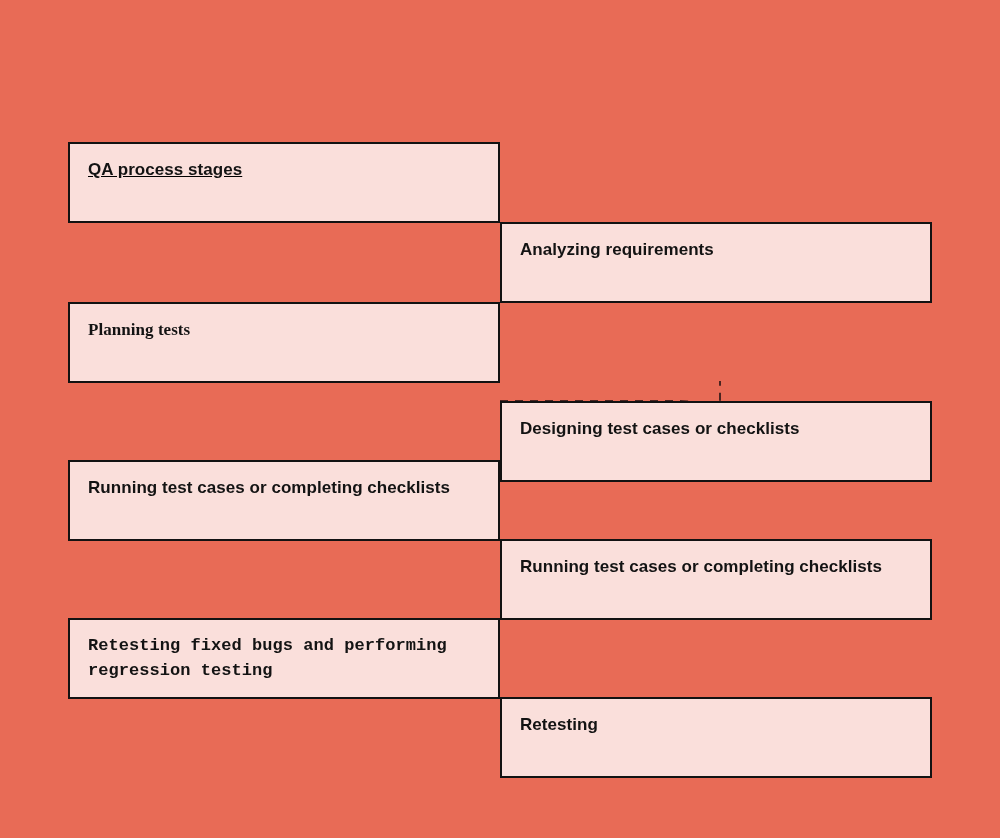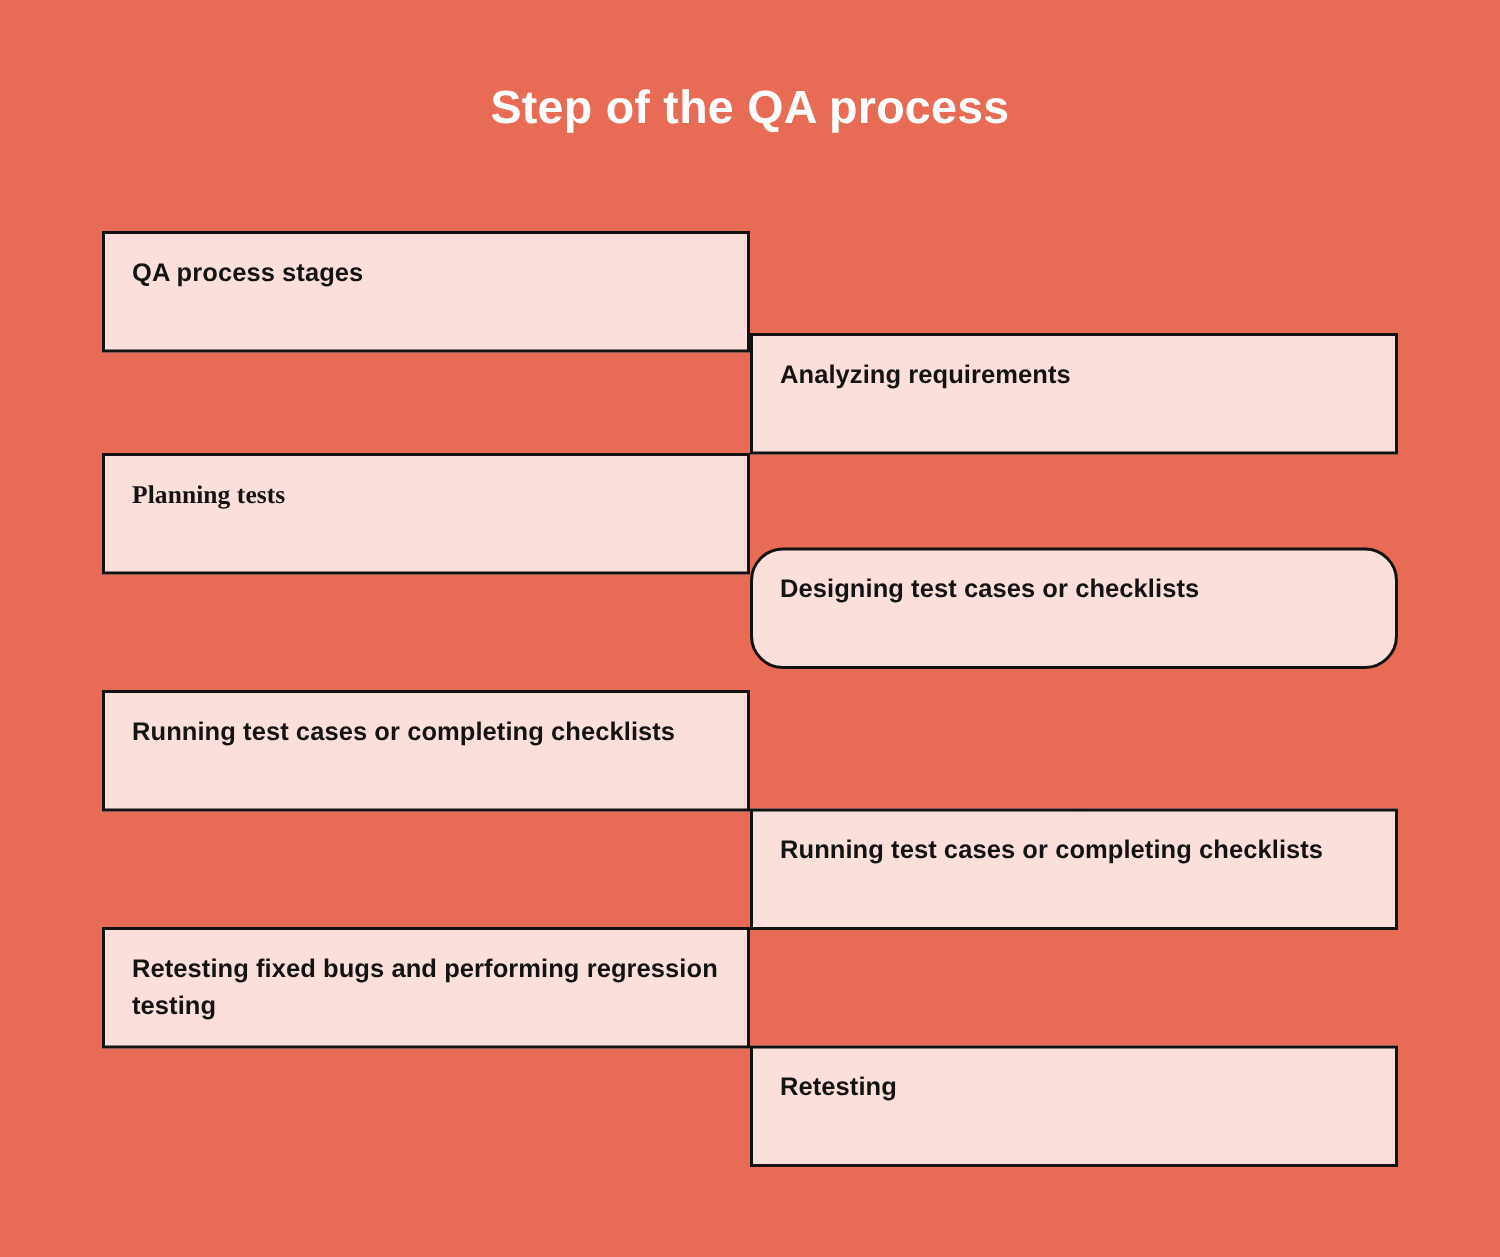--- a/index.html
+++ b/index.html
@@ -58,52 +58,51 @@
     font-weight: bold;
     line-height: 25px;
     letter-spacing: 0.05px;
   }
 </style>
 </head>
 <body>
 
 <div id="canvas">
 
-  <div class="title">Step of the QA process</div>
 
   <svg id="connectors" viewBox="0 0 1000 838" width="1000" height="838">
       <path d="M 500 241 H 680 Q 720 241 720 281 V 222" fill="none" stroke="#4A2420" stroke-width="2" stroke-dasharray="8 7" stroke-linecap="butt"></path>
       <path d="M 500 321 H 324 Q 284 321 284 361 V 302" fill="none" stroke="#4A2420" stroke-width="2" stroke-dasharray="8 7" stroke-linecap="butt"></path>
       <path d="M 500 401 H 680 Q 720 401 720 441 V 381" fill="none" stroke="#4A2420" stroke-width="2" stroke-dasharray="8 7" stroke-linecap="butt"></path>
       <path d="M 500 480 H 324 Q 284 480 284 520 V 460" fill="none" stroke="#4A2420" stroke-width="2" stroke-dasharray="8 7" stroke-linecap="butt"></path>
       <path d="M 500 559 H 680 Q 720 559 720 599 V 539" fill="none" stroke="#4A2420" stroke-width="2" stroke-dasharray="8 7" stroke-linecap="butt"></path>
       <path d="M 500 638 H 324 Q 284 638 284 678 V 618" fill="none" stroke="#4A2420" stroke-width="2" stroke-dasharray="8 7" stroke-linecap="butt"></path>
       <path d="M 500 717 H 680 Q 720 717 720 757 V 697" fill="none" stroke="#4A2420" stroke-width="2" stroke-dasharray="8 7" stroke-linecap="butt"></path>
     </svg>
 
   <div id="boxes">
-      <div class="stage-box left" style="top: 154px;">
+      <div class="stage-box left" style="top: 142px; text-decoration: underline;">
         <span class="stage-label">QA process stages</span>
       </div>
       <div class="stage-box right" style="top: 222px;">
         <span class="stage-label">Analyzing requirements</span>
       </div>
       <div class="stage-box left" style="top: 302px; font-family: Liberation Serif, serif;">
         <span class="stage-label">Planning tests</span>
       </div>
-      <div class="stage-box right" style="top: 365px; border-radius: 22px;">
+      <div class="stage-box right" style="top: 401px;">
         <span class="stage-label">Designing test cases or checklists</span>
       </div>
       <div class="stage-box left" style="top: 460px;">
         <span class="stage-label">Running test cases or completing checklists</span>
       </div>
       <div class="stage-box right" style="top: 539px;">
         <span class="stage-label">Running test cases or completing checklists</span>
       </div>
-      <div class="stage-box left" style="top: 618px;">
+      <div class="stage-box left" style="top: 618px; font-family: Liberation Mono, monospace;">
         <span class="stage-label">Retesting fixed bugs and performing regression testing</span>
       </div>
       <div class="stage-box right" style="top: 697px;">
         <span class="stage-label">Retesting</span>
       </div>
     </div>
 
 </div>
 
 </body></html>

